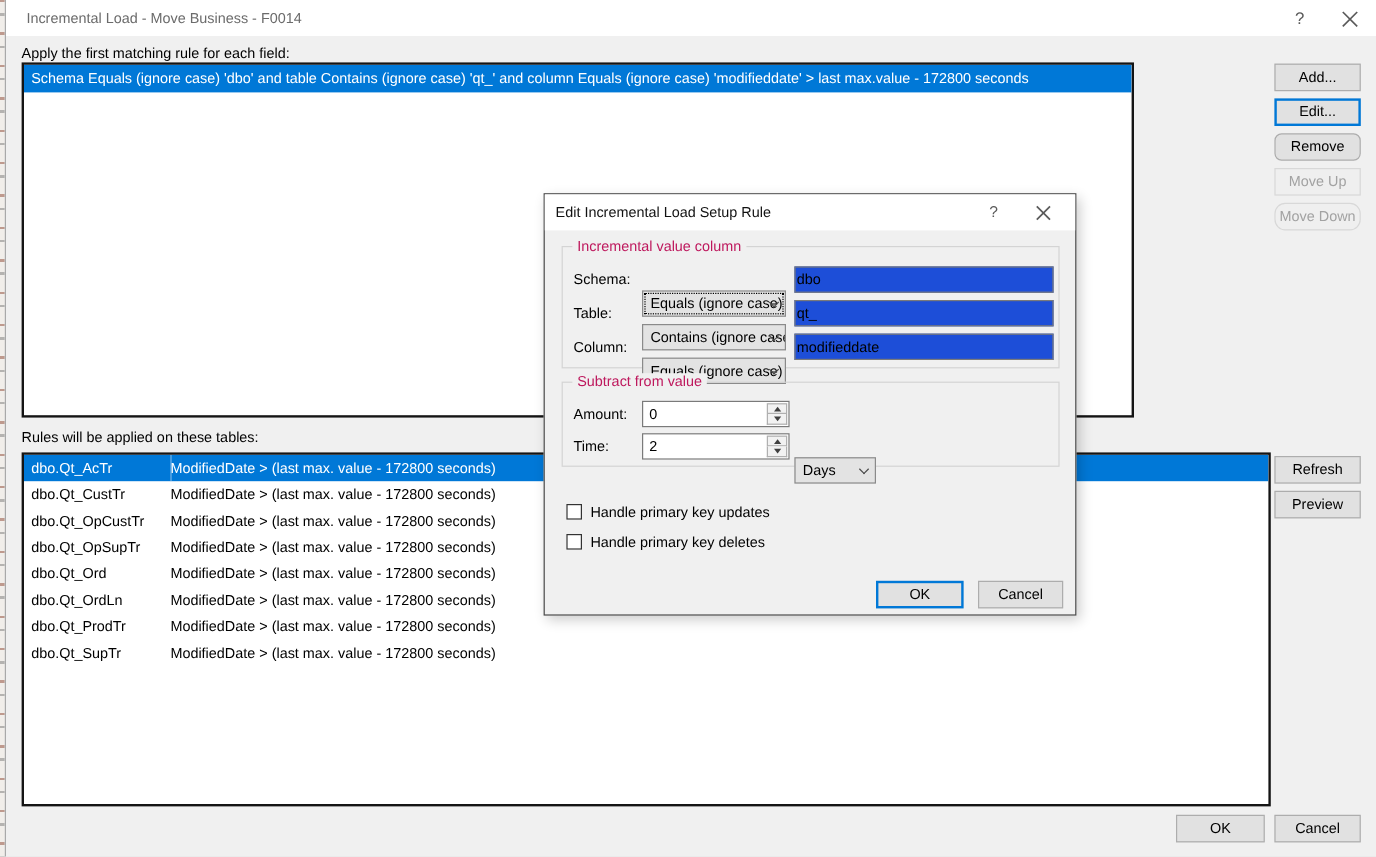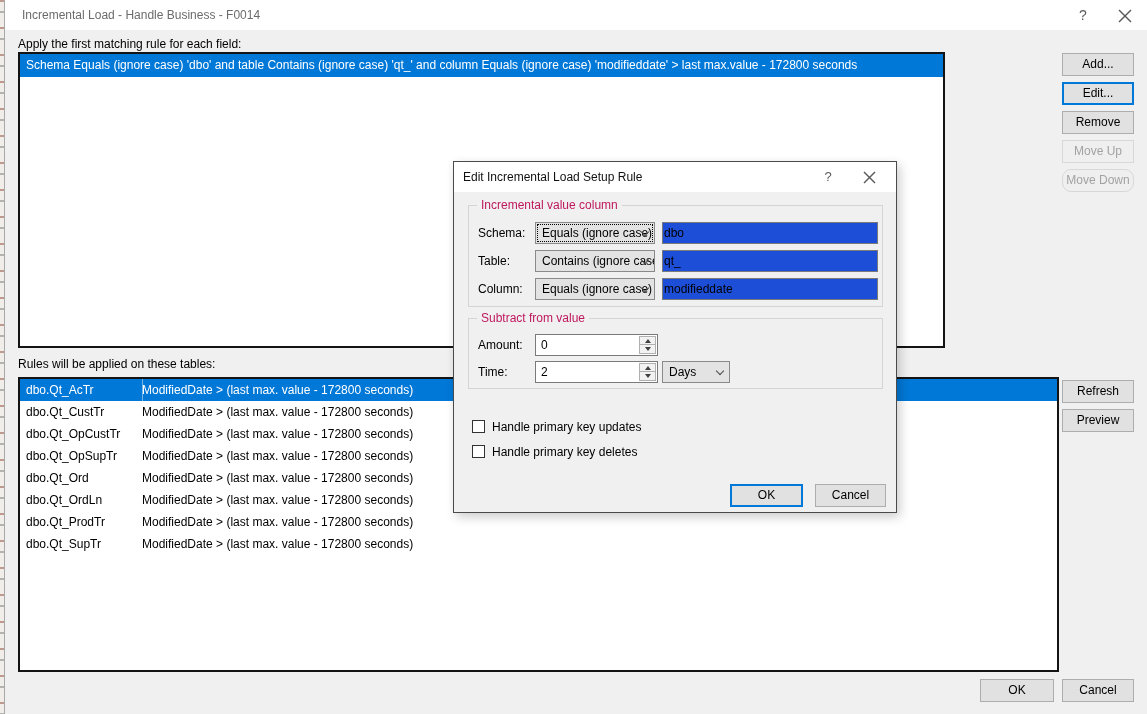--- a/index.html
+++ b/index.html
@@ -61,21 +61,21 @@
             font-size:13px; color:#5a5a5a; }
   .m-close { position:absolute; left:409px; top:9px; width:13px; height:13px; }
 
   .groupbox { position:absolute; border:1px solid #d4d4d4; }
   .group-label { position:absolute; top:-8px; left:8px; background:#f0f0f0; padding:0 4px; color:#be185d; }
 
   .fld-label { position:absolute; line-height:22px; }
 
   .combo {
     position:absolute; height:22px; background:#e3e3e3; border:1px solid #8a8a8a;
-    line-height:20px; padding:0 18px 0 6px; white-space:nowrap; overflow:hidden; cursor:default;
+    line-height:20px; padding:0 18px 0 6px; white-space:nowrap; overflow:hidden; cursor:default;margin-top:20px;
   }
   .combo .chev {
     position:absolute; right:6px; top:6px; width:6px; height:6px;
     border-right:1px solid #4a4a4a; border-bottom:1px solid #4a4a4a; transform:rotate(45deg);
   }
   .combo.focused { outline:1px dotted #000; outline-offset:-3px; }
 
   .tinput {
     position:absolute; height:22px; background:#1d4ed8; border:1px solid #7a7a7a;
     line-height:20px; padding-left:1px; white-space:nowrap; overflow:hidden;
@@ -100,39 +100,39 @@
 </head>
 <body>
 
 <div class="screen">
   <div class="noise-strip"></div>
   <div class="top-speck"></div>
 
   <div class="dialog">
 
     <div class="titlebar" style="left:0;">
-      <div class="title-text">Incremental Load - Handle Business - F0014</div>
+      <div class="title-text">Incremental Load - Move Business - F0014</div>
       <div class="tb-help">?</div>
       <div class="tb-close">
         <svg width="14" height="14" viewBox="0 0 14 14">
             <line x1="1" y1="1" x2="13" y2="13"></line>
             <line x1="13" y1="1" x2="1" y2="13"></line>
           </svg>
       </div>
     </div>
 
     <div class="static-label" style="left:13px;top:37px;">Apply the first matching rule for each field:</div>
 
     <div class="listbox list-top">
       <div class="rule-row">Schema Equals (ignore case) 'dbo' and table Contains (ignore case) 'qt_' and column Equals (ignore case) 'modifieddate' &gt; last max.value - 172800 seconds</div>
     </div>
 
     <div class="btn" style="left:1057px;top:53px;">Add...</div>
     <div class="btn focused" style="left:1057px;top:82px;">Edit...</div>
-    <div class="btn" style="left:1057px;top:111px;">Remove</div>
+    <div class="btn" style="left:1057px;top:111px;border-radius:6px;">Remove</div>
     <div class="btn disabled" style="left:1057px;top:140px;">Move Up</div>
     <div class="btn disabled" style="left:1057px;top:169px;border-radius:9px;">Move Down</div>
 
     <div class="static-label" style="left:13px;top:357px;">Rules will be applied on these tables:</div>
 
     <div class="listbox list-bottom">
       <div class="trow selected">
         <div class="c1">dbo.Qt_AcTr</div>
         <div class="c2">ModifiedDate &gt; (last max. value - 172800 seconds)</div>
       </div>

